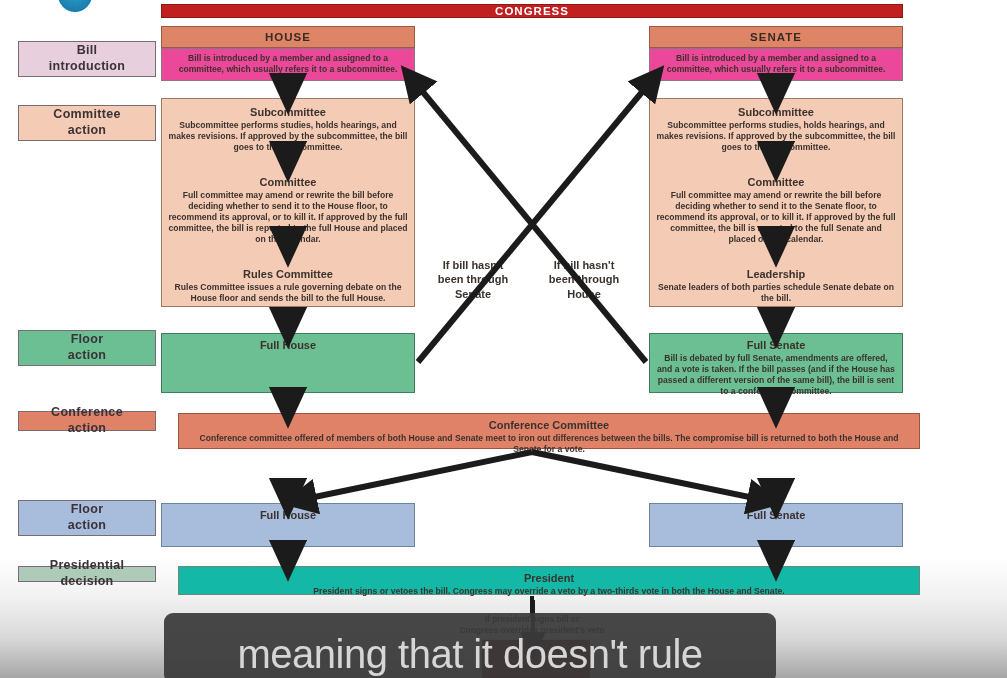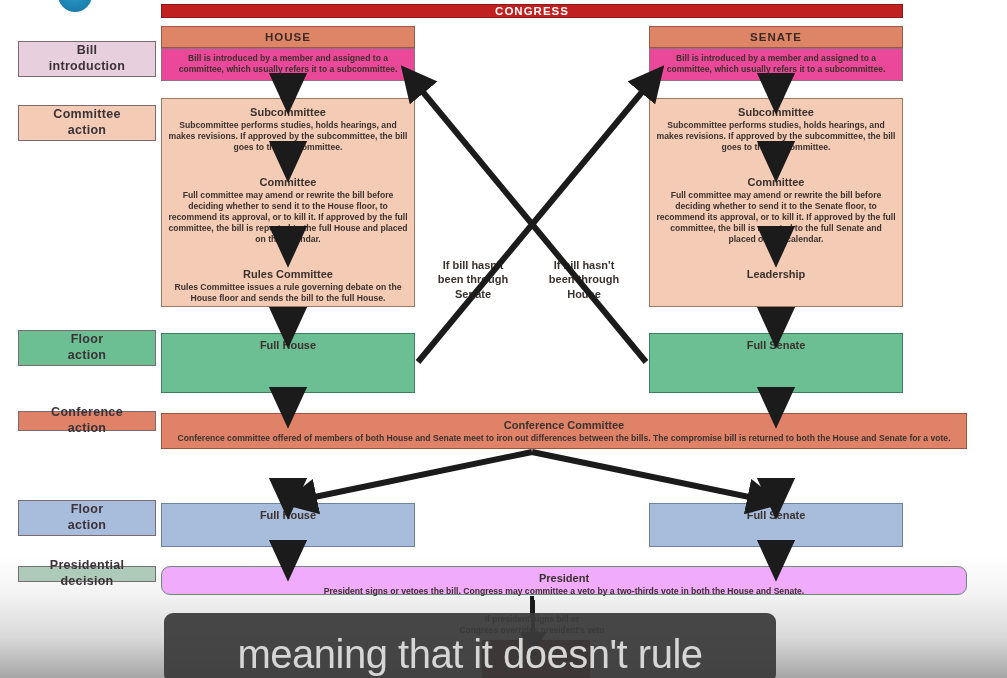--- a/index.html
+++ b/index.html
@@ -67,26 +67,26 @@
     line-height: 1.28;
   }
   .box .bt { display: block; font-weight: bold; font-size: 11px; margin-bottom: 1px; }
   .box .bb { display: block; font-weight: bold; }
 
   .c-intro      { background: #ec4899; border-color: #8d7483; }
   .c-committee  { background: #f4cbb4; border-color: #9b7a63; }
   .c-floor1     { background: #6cbf93; border-color: #3f7d5f; }
   .c-conference { background: #df8268; border-color: #9c5540; }
   .c-floor2     { background: #a8bcdc; border-color: #6f82a1; }
-  .c-president  { background: #f0abfc; border-color: #6d8a78; border-radius: 9px; }
+  .c-president  { background: #14b8a6; border-color: #6d8a78; }
 
   
   .col-l { left: 161px; width: 254px; }
   .col-r { left: 649px; width: 254px; }
-  .col-full { left: 161px; width: 806px; }
+  .col-full { left: 178px; width: 742px; }
 
   
   #arrows { position: absolute; left: 0; top: 0; width: 1007px; height: 620px; pointer-events: none; }
 
   
   .cross-label {
     position: absolute; text-align: center;
     font-size: 11px; font-weight: bold; color: #3b322e; line-height: 1.3;
   }
 
@@ -164,38 +164,40 @@
   </div>
 
   <div class="box c-committee col-r" style="top:98px;height:209px;padding-top:6px;">
     <span class="bt">Subcommittee</span>
     <span class="bb">Subcommittee performs studies, holds hearings, and makes revisions. If approved by the subcommittee, the bill goes to the full committee.</span>
     <div style="height:22px;"></div>
     <span class="bt">Committee</span>
     <span class="bb">Full committee may amend or rewrite the bill before deciding whether to send it to the Senate floor, to recommend its approval, or to kill it. If approved by the full committee, the bill is reported to the full Senate and placed on the calendar.</span>
     <div style="height:22px;"></div>
     <span class="bt">Leadership</span>
+    <span class="bb">Senate leaders of both parties schedule Senate debate on the bill.</span>
   </div>
 
   <div class="box c-floor1 col-r" style="top:333px;height:60px;">
     <span class="bt">Full Senate</span>
+    <span class="bb">Bill is debated by full Senate, amendments are offered, and a vote is taken. If the bill passes (and if the House has passed a different version of the same bill), the bill is sent to a conference committee.</span>
   </div>
 
   <div class="box c-floor2 col-r" style="top:503px;height:44px;">
     <span class="bt">Full Senate</span>
   </div>
 
   <div class="box c-conference col-full" style="top:413px;height:36px;">
     <span class="bt">Conference Committee</span>
     <span class="bb">Conference committee offered of members of both House and Senate meet to iron out differences between the bills. The compromise bill is returned to both the House and Senate for a vote.</span>
   </div>
 
   <div class="box c-president col-full" style="top:566px;height:29px;">
     <span class="bt">President</span>
-    <span class="bb">President signs or vetoes the bill. Congress may committee a veto by a two-thirds vote in both the House and Senate.</span>
+    <span class="bb">President signs or vetoes the bill. Congress may override a veto by a two-thirds vote in both the House and Senate.</span>
   </div>
 
   <div class="cross-label" style="left:430px;top:258px;width:86px;">If bill hasn't<br>been through<br>Senate</div>
   <div class="cross-label" style="left:541px;top:258px;width:86px;">If bill hasn't<br>been through<br>House</div>
 
   <svg id="arrows" viewBox="0 0 1007 620">
     <defs>
       <marker id="ah" markerWidth="7" markerHeight="7" refX="3.2" refY="3.2" orient="auto">
         <path d="M0,0 L7,3.2 L0,6.4 z" fill="#1b1b1b"></path>
       </marker>

